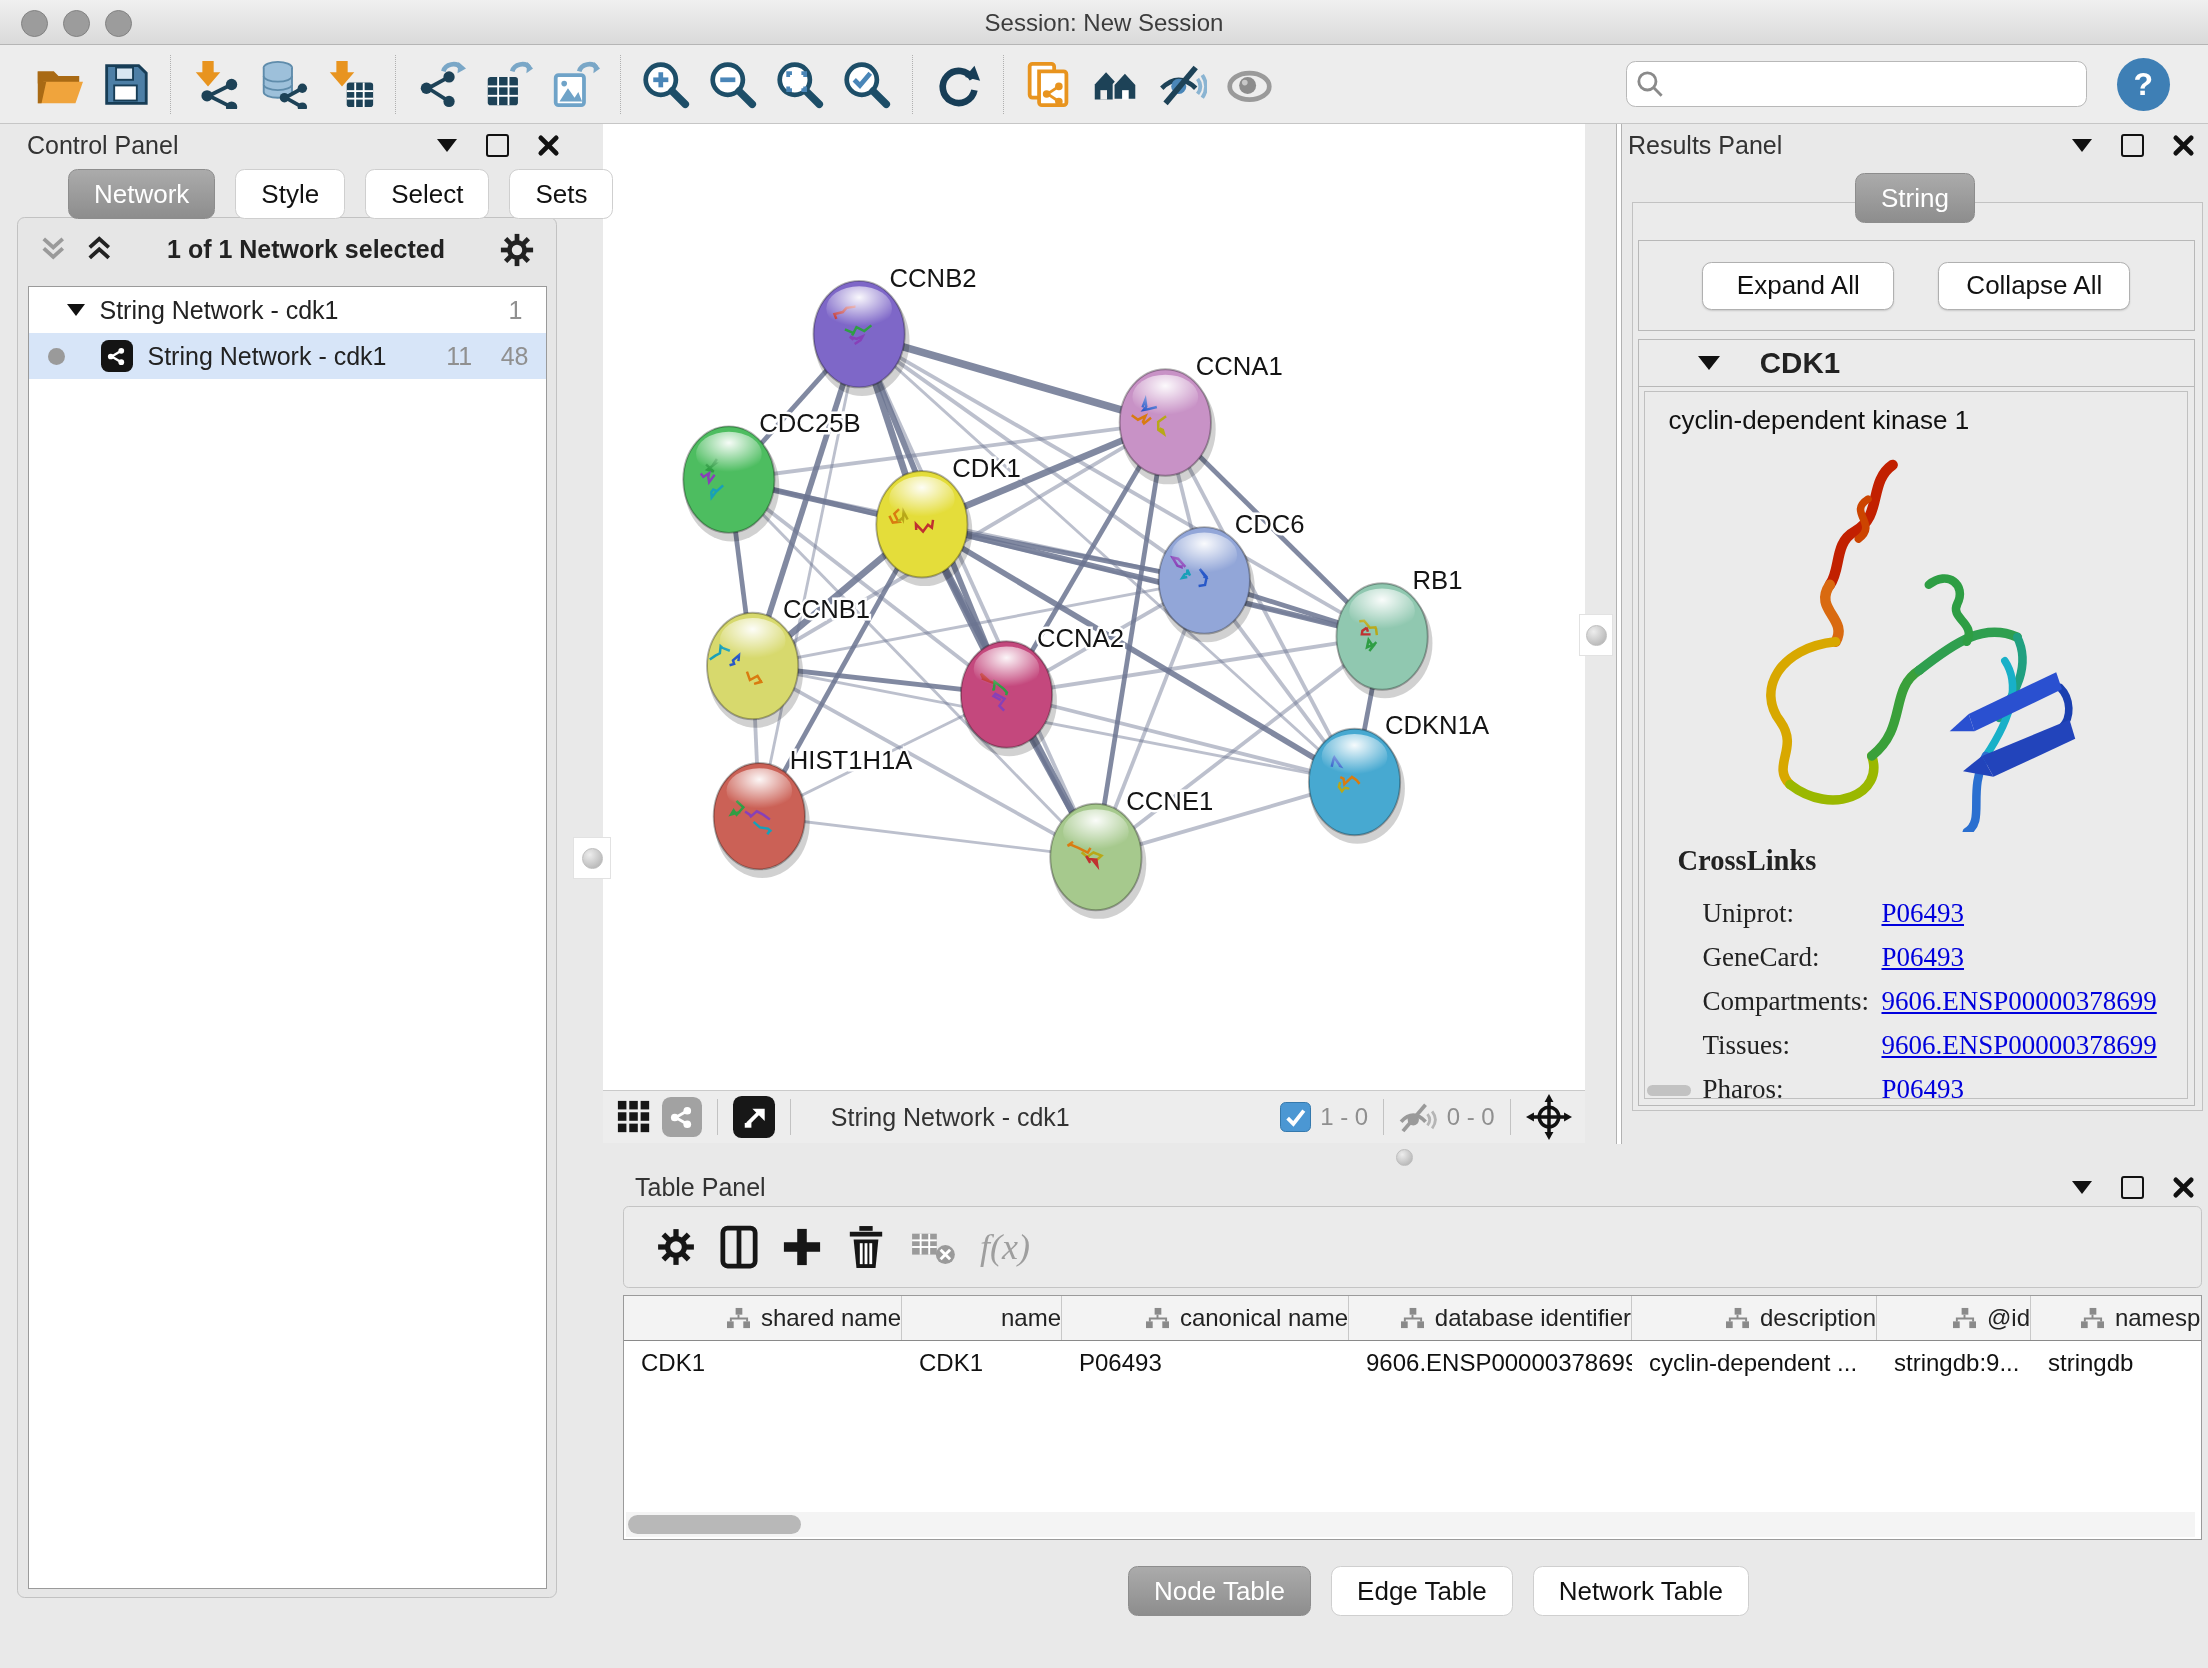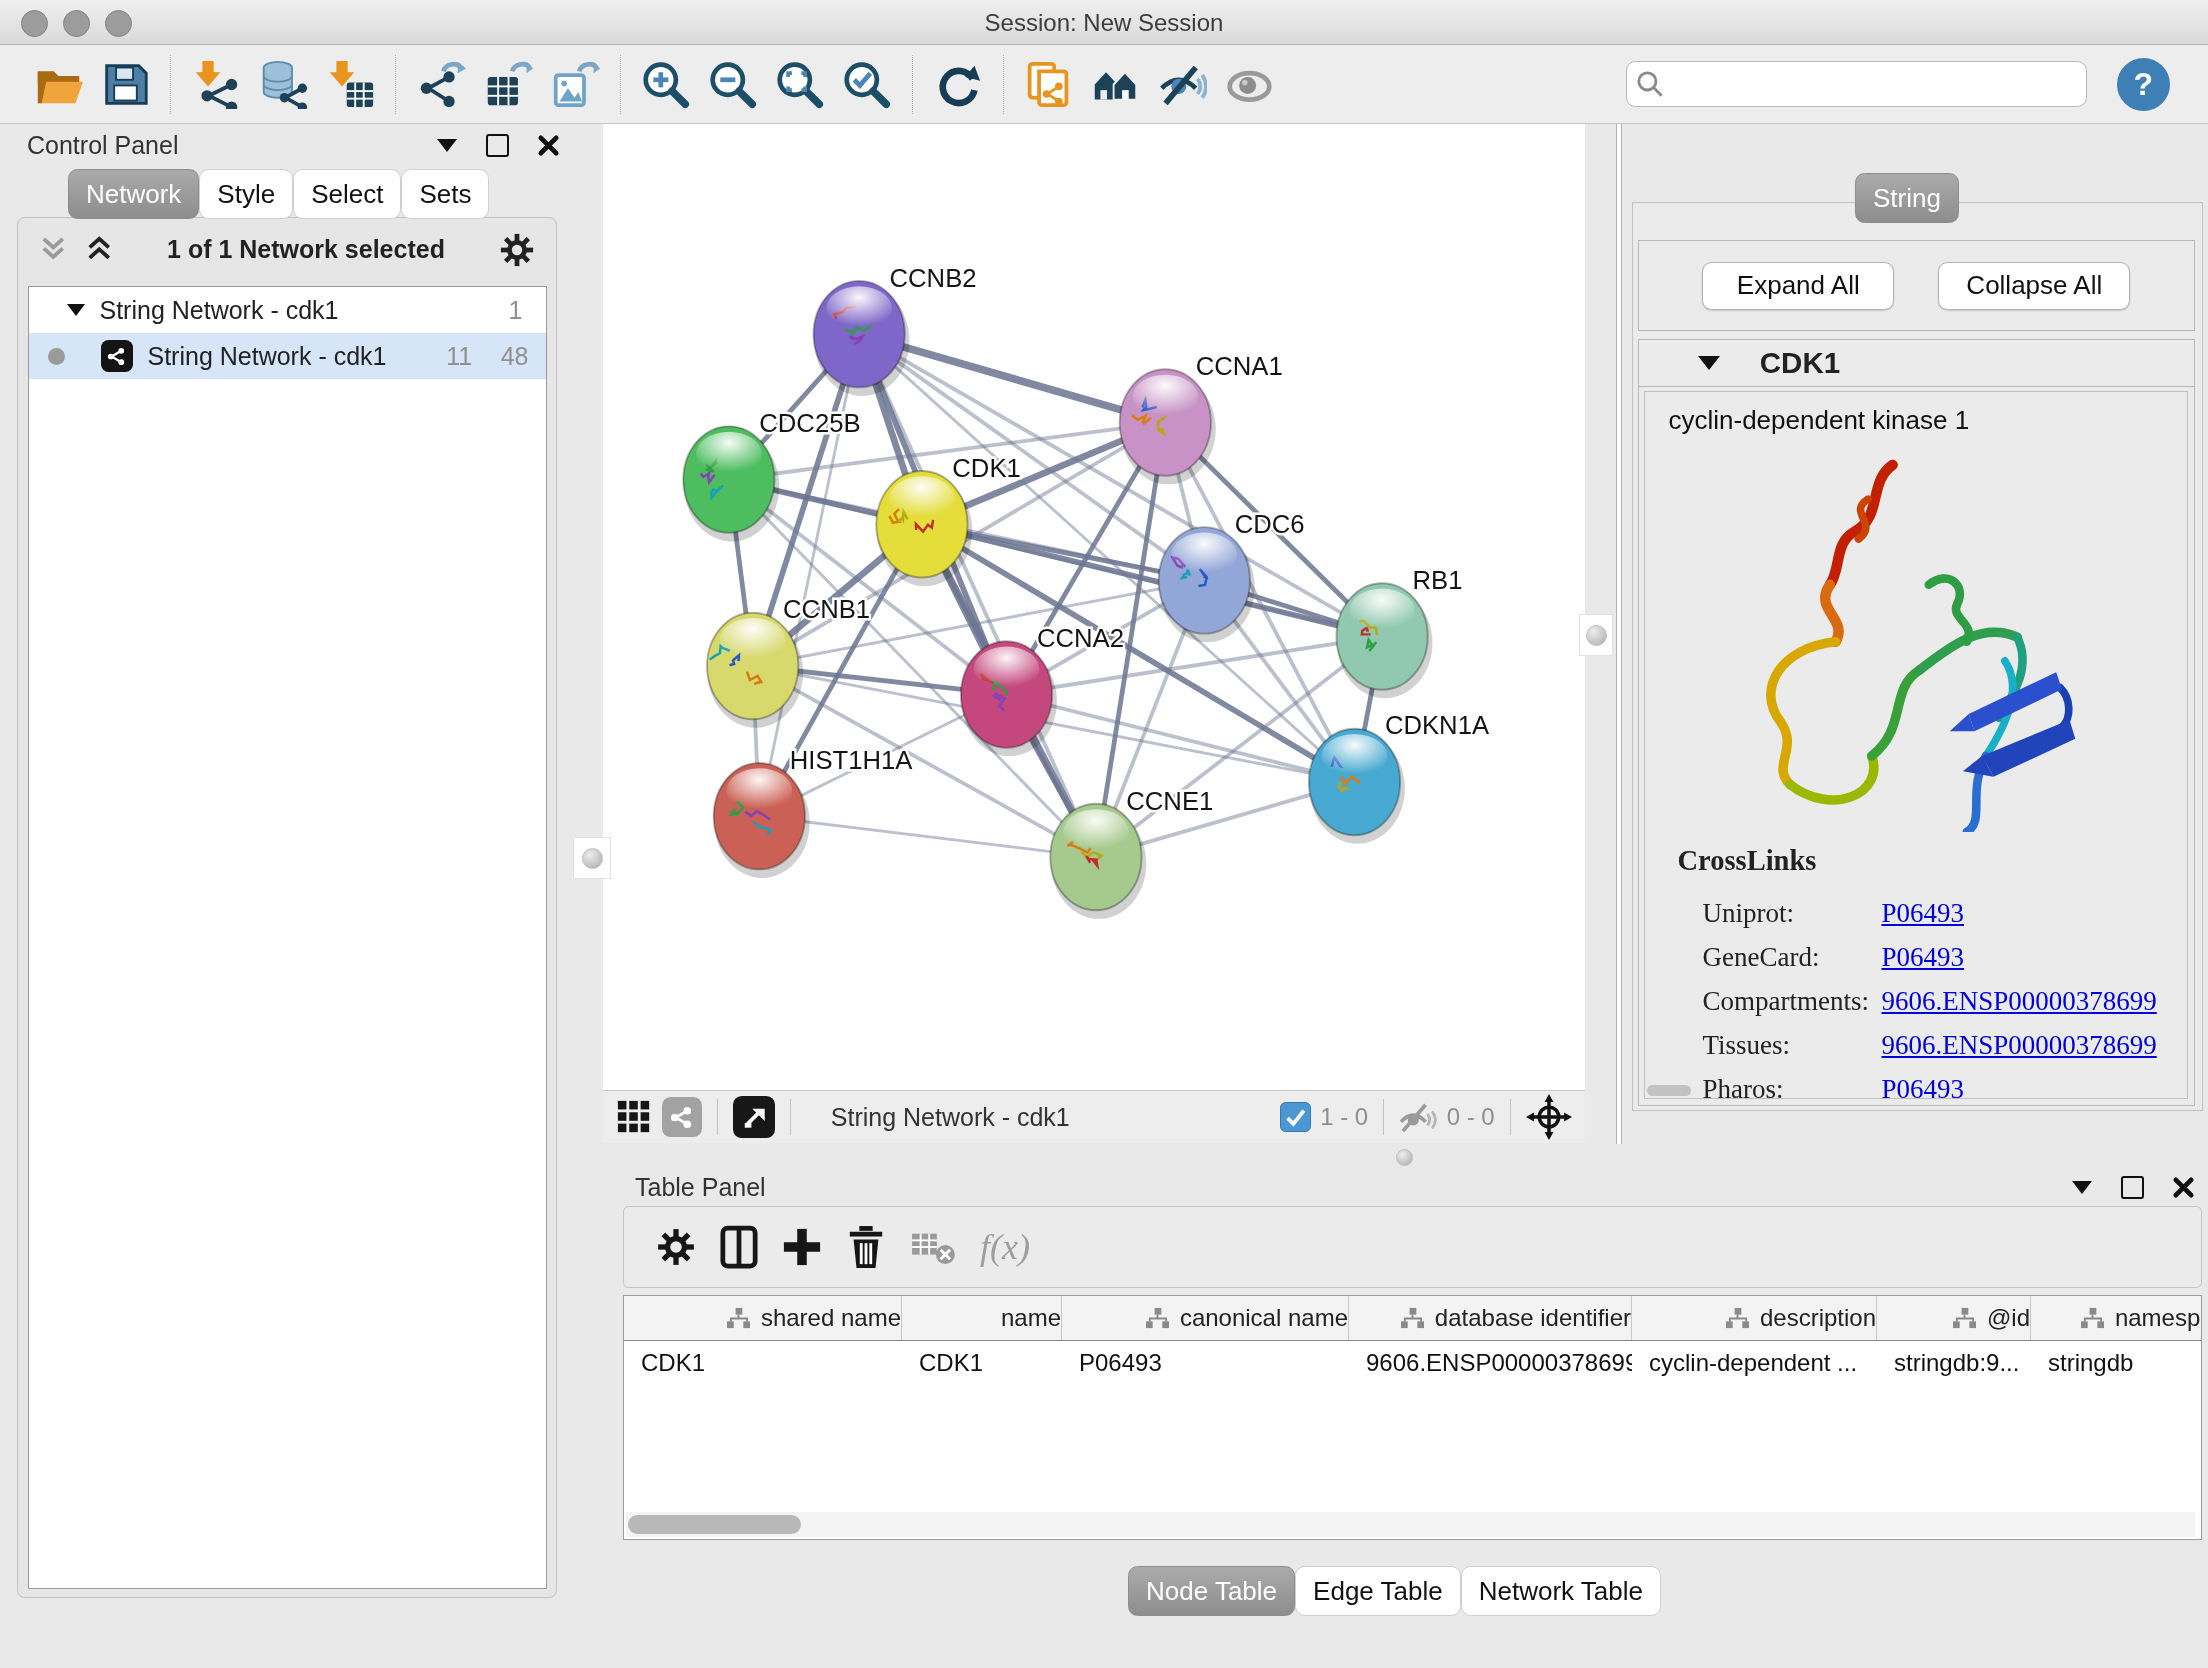--- a/index.html
+++ b/index.html
@@ -21,22 +21,22 @@
   .search svg{position:absolute;left:9.5px;top:7.6px;}
   .helpbtn{width:53px;height:53px;border-radius:50%;background:#3e7fb5;color:#fff;font-size:32px;
     font-weight:bold;display:flex;align-items:center;justify-content:center;margin:0 13.3px 0 30px;flex:0 0 auto;}
   
   .phead{position:absolute;height:38px;display:flex;align-items:center;}
   .phead .ptitle{font-size:25px;color:#333;}
   .pctrl{display:flex;align-items:center;gap:28.5px;margin-left:auto;}
   .tri-down{width:0;height:0;border-left:10.5px solid transparent;border-right:10.5px solid transparent;
     border-top:13.3px solid #111;}
   .sq-icon{width:19px;height:19px;border:2.9px solid #111;border-radius:2.9px;}
-  .tabchip{height:48px;padding:0 17px;display:flex;align-items:center;background:#fff;
-    border:1px solid #cfcfcf;border-radius:9.5px;font-size:26px;color:#111;margin-right:0;}
+  .tabchip{height:48px;padding:0 25px;display:flex;align-items:center;background:#fff;
+    border:1px solid #cfcfcf;border-radius:9.5px;font-size:26px;color:#111;margin-right:20px;}
   .tabchip.sel{background:linear-gradient(#ababab,#8d8d8d);color:#fff;border-color:#8d8d8d;}
   
   .cp-tabs{position:absolute;left:68px;top:169px;display:flex;z-index:3;}
   .cp-box{position:absolute;left:17px;top:217px;width:540px;height:1381px;background:#e6e6e6;
     border:1px solid #c2c2c2;border-radius:7.6px;box-sizing:border-box;}
   .cp-selrow{height:63px;display:flex;align-items:center;padding:0 21px;font-weight:bold;}
   .cp-selrow .lbl{flex:1;text-align:center;font-size:25px;color:#222;}
   .cp-list{position:absolute;left:9.5px;right:9.5px;top:68px;bottom:7.6px;background:#fff;border:1px solid #9a9a9a;}
   .treerow{height:46px;display:flex;align-items:center;font-size:25px;}
   .treerow .cnt{color:#909090;}
@@ -612,20 +612,33 @@
   <div class="handle" style="left:573px;top:837px;width:36px;height:40px;">
       <span class="hdot"></span>
     </div>
   <div class="handle" style="left:1579px;top:614px;width:32px;height:40px;">
       <span class="hdot"></span>
     </div>
   <div class="handle" style="left:1385px;top:1147px;width:38px;height:21px;border:none;background:transparent;">
       <span class="hdot" style="width:15px;height:15px;"></span>
     </div>
 
+  <div class="phead" style="left:1628px;top:126px;width:567px;">
+    <span class="ptitle">Results Panel</span>
+    <span class="pctrl">
+      <span class="tri-down"></span>
+      <span class="sq-icon"></span>
+      <svg width="23" height="23" viewBox="0 0 24 24">
+          <g stroke="#111" stroke-width="5" stroke-linecap="round">
+            <line x1="4" y1="4" x2="20" y2="20"></line>
+            <line x1="20" y1="4" x2="4" y2="20"></line>
+          </g>
+        </svg>
+    </span>
+  </div>
   <div class="rp-tab">
       <span class="tabchip sel">String</span>
     </div>
   <div class="rp-box">
     <div class="rp-btnrow">
       <div class="rp-btn">Expand All</div>
       <div class="rp-btn">Collapse All</div>
     </div>
     <div class="rp-gene">
       <div class="rp-genehead">

